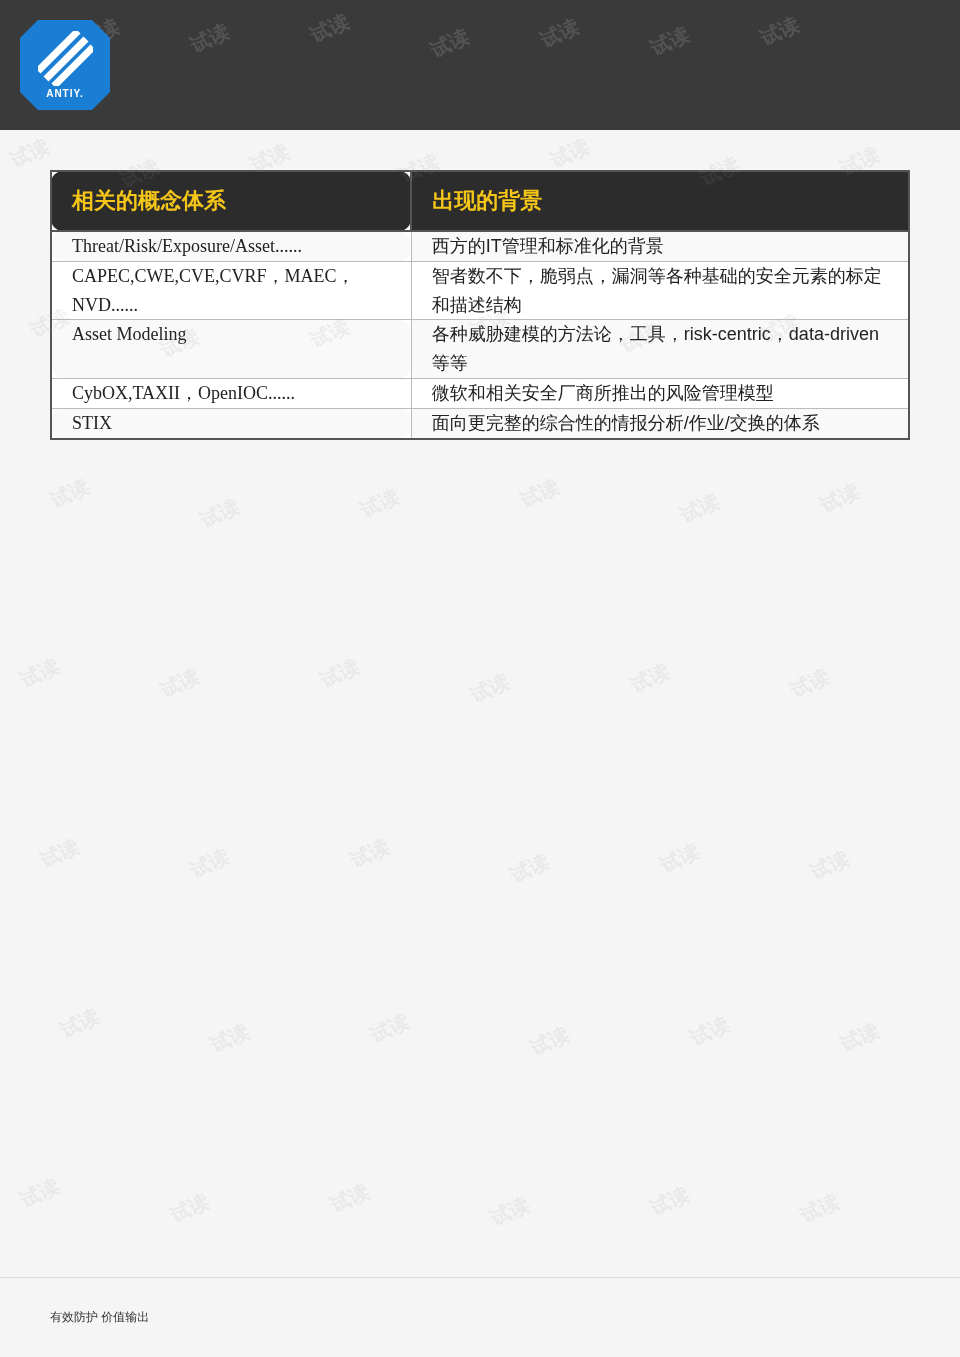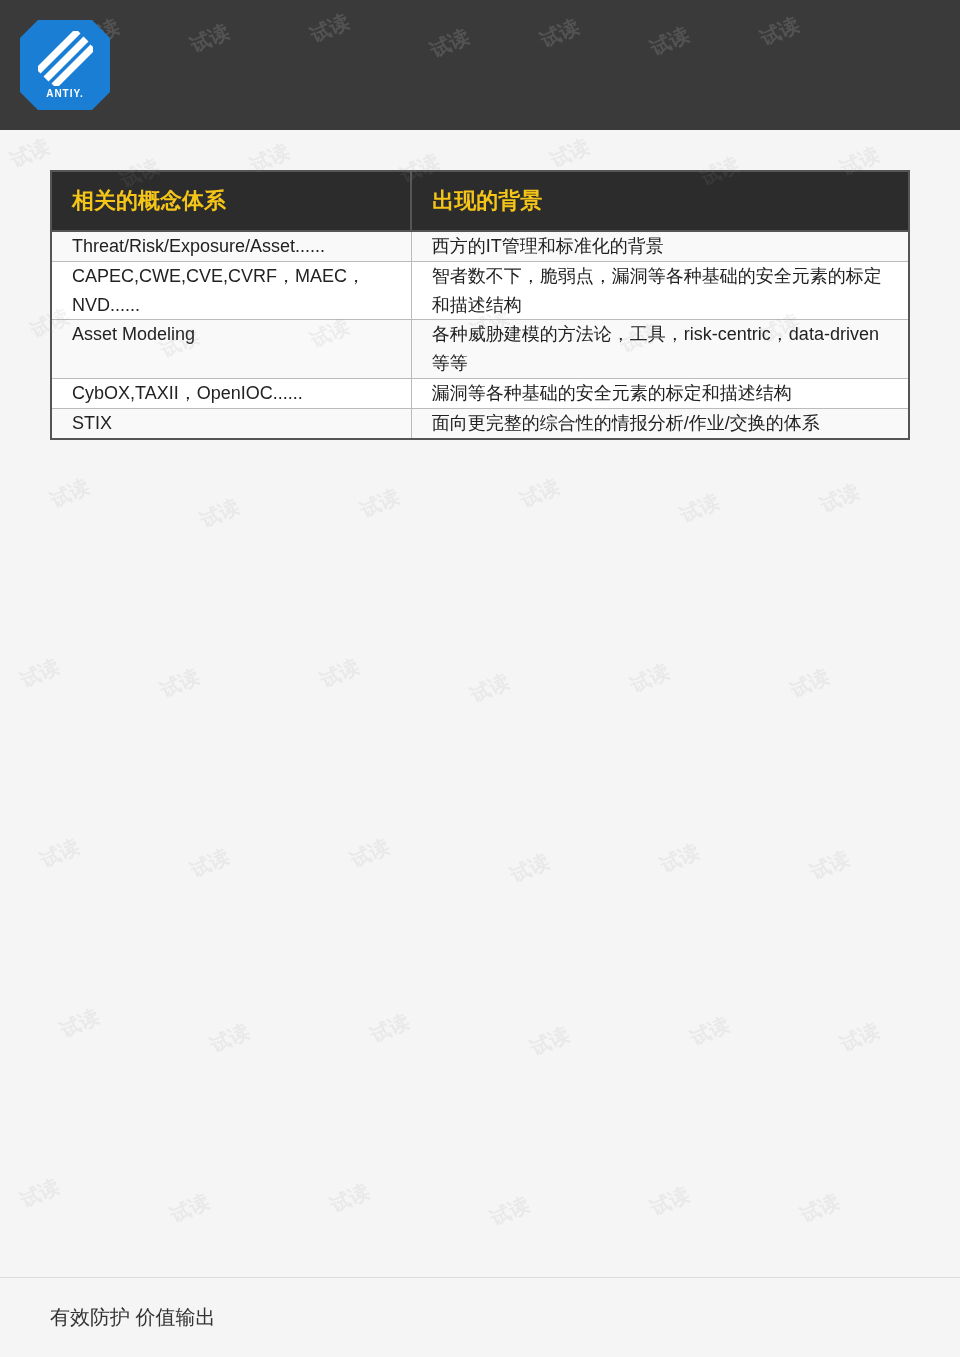--- a/index.html
+++ b/index.html
@@ -107,22 +107,23 @@
     .concept-table tr:nth-child(odd) td {
       background: #f9f9f9;
     }
 
     .concept-table tr:nth-child(even) td {
       background: #ffffff;
     }
 
     .left-col {
       width: 42%;
-      font-family: Liberation Sans, sans-serif;
+      font-family: Liberation Serif, serif;
       font-size: 17px;
+      border-radius: 12px;
     }
 
     .right-col {
       width: 58%;
       font-family: 'Microsoft YaHei', 'Arial', sans-serif;
       font-size: 17px;
     }
 
     
     .footer {
@@ -132,21 +133,21 @@
       height: 80px;
       background: #f5f5f5;
       display: flex;
       align-items: center;
       justify-content: space-between;
       padding: 0 50px;
       border-top: 1px solid #ddd;
     }
 
     .footer-left {
-      font-size: 20px;
+      font-size: 12px;
       color: #333;
       font-family: 'Microsoft YaHei', sans-serif;
     }
 
     .footer-right {
       display: flex;
       align-items: center;
       gap: 5px;
     }
 
@@ -303,21 +304,21 @@
         <tr>
           <td class="left-col">CAPEC,CWE,CVE,CVRF，MAEC，NVD......</td>
           <td class="right-col">智者数不下，脆弱点，漏洞等各种基础的安全元素的标定和描述结构</td>
         </tr>
         <tr>
           <td class="left-col">Asset Modeling</td>
           <td class="right-col">各种威胁建模的方法论，工具，risk-centric，data-driven等等</td>
         </tr>
         <tr>
           <td class="left-col">CybOX,TAXII，OpenIOC......</td>
-          <td class="right-col">漏洞等各种基础的安全元素的标定和描述结构</td>
+          <td class="right-col">微软和相关安全厂商所推出的风险管理模型</td>
         </tr>
         <tr>
           <td class="left-col">STIX</td>
           <td class="right-col">面向更完整的综合性的情报分析/作业/交换的体系</td>
         </tr>
       </tbody>
   </table>
 </div>
 
 <div class="footer">

